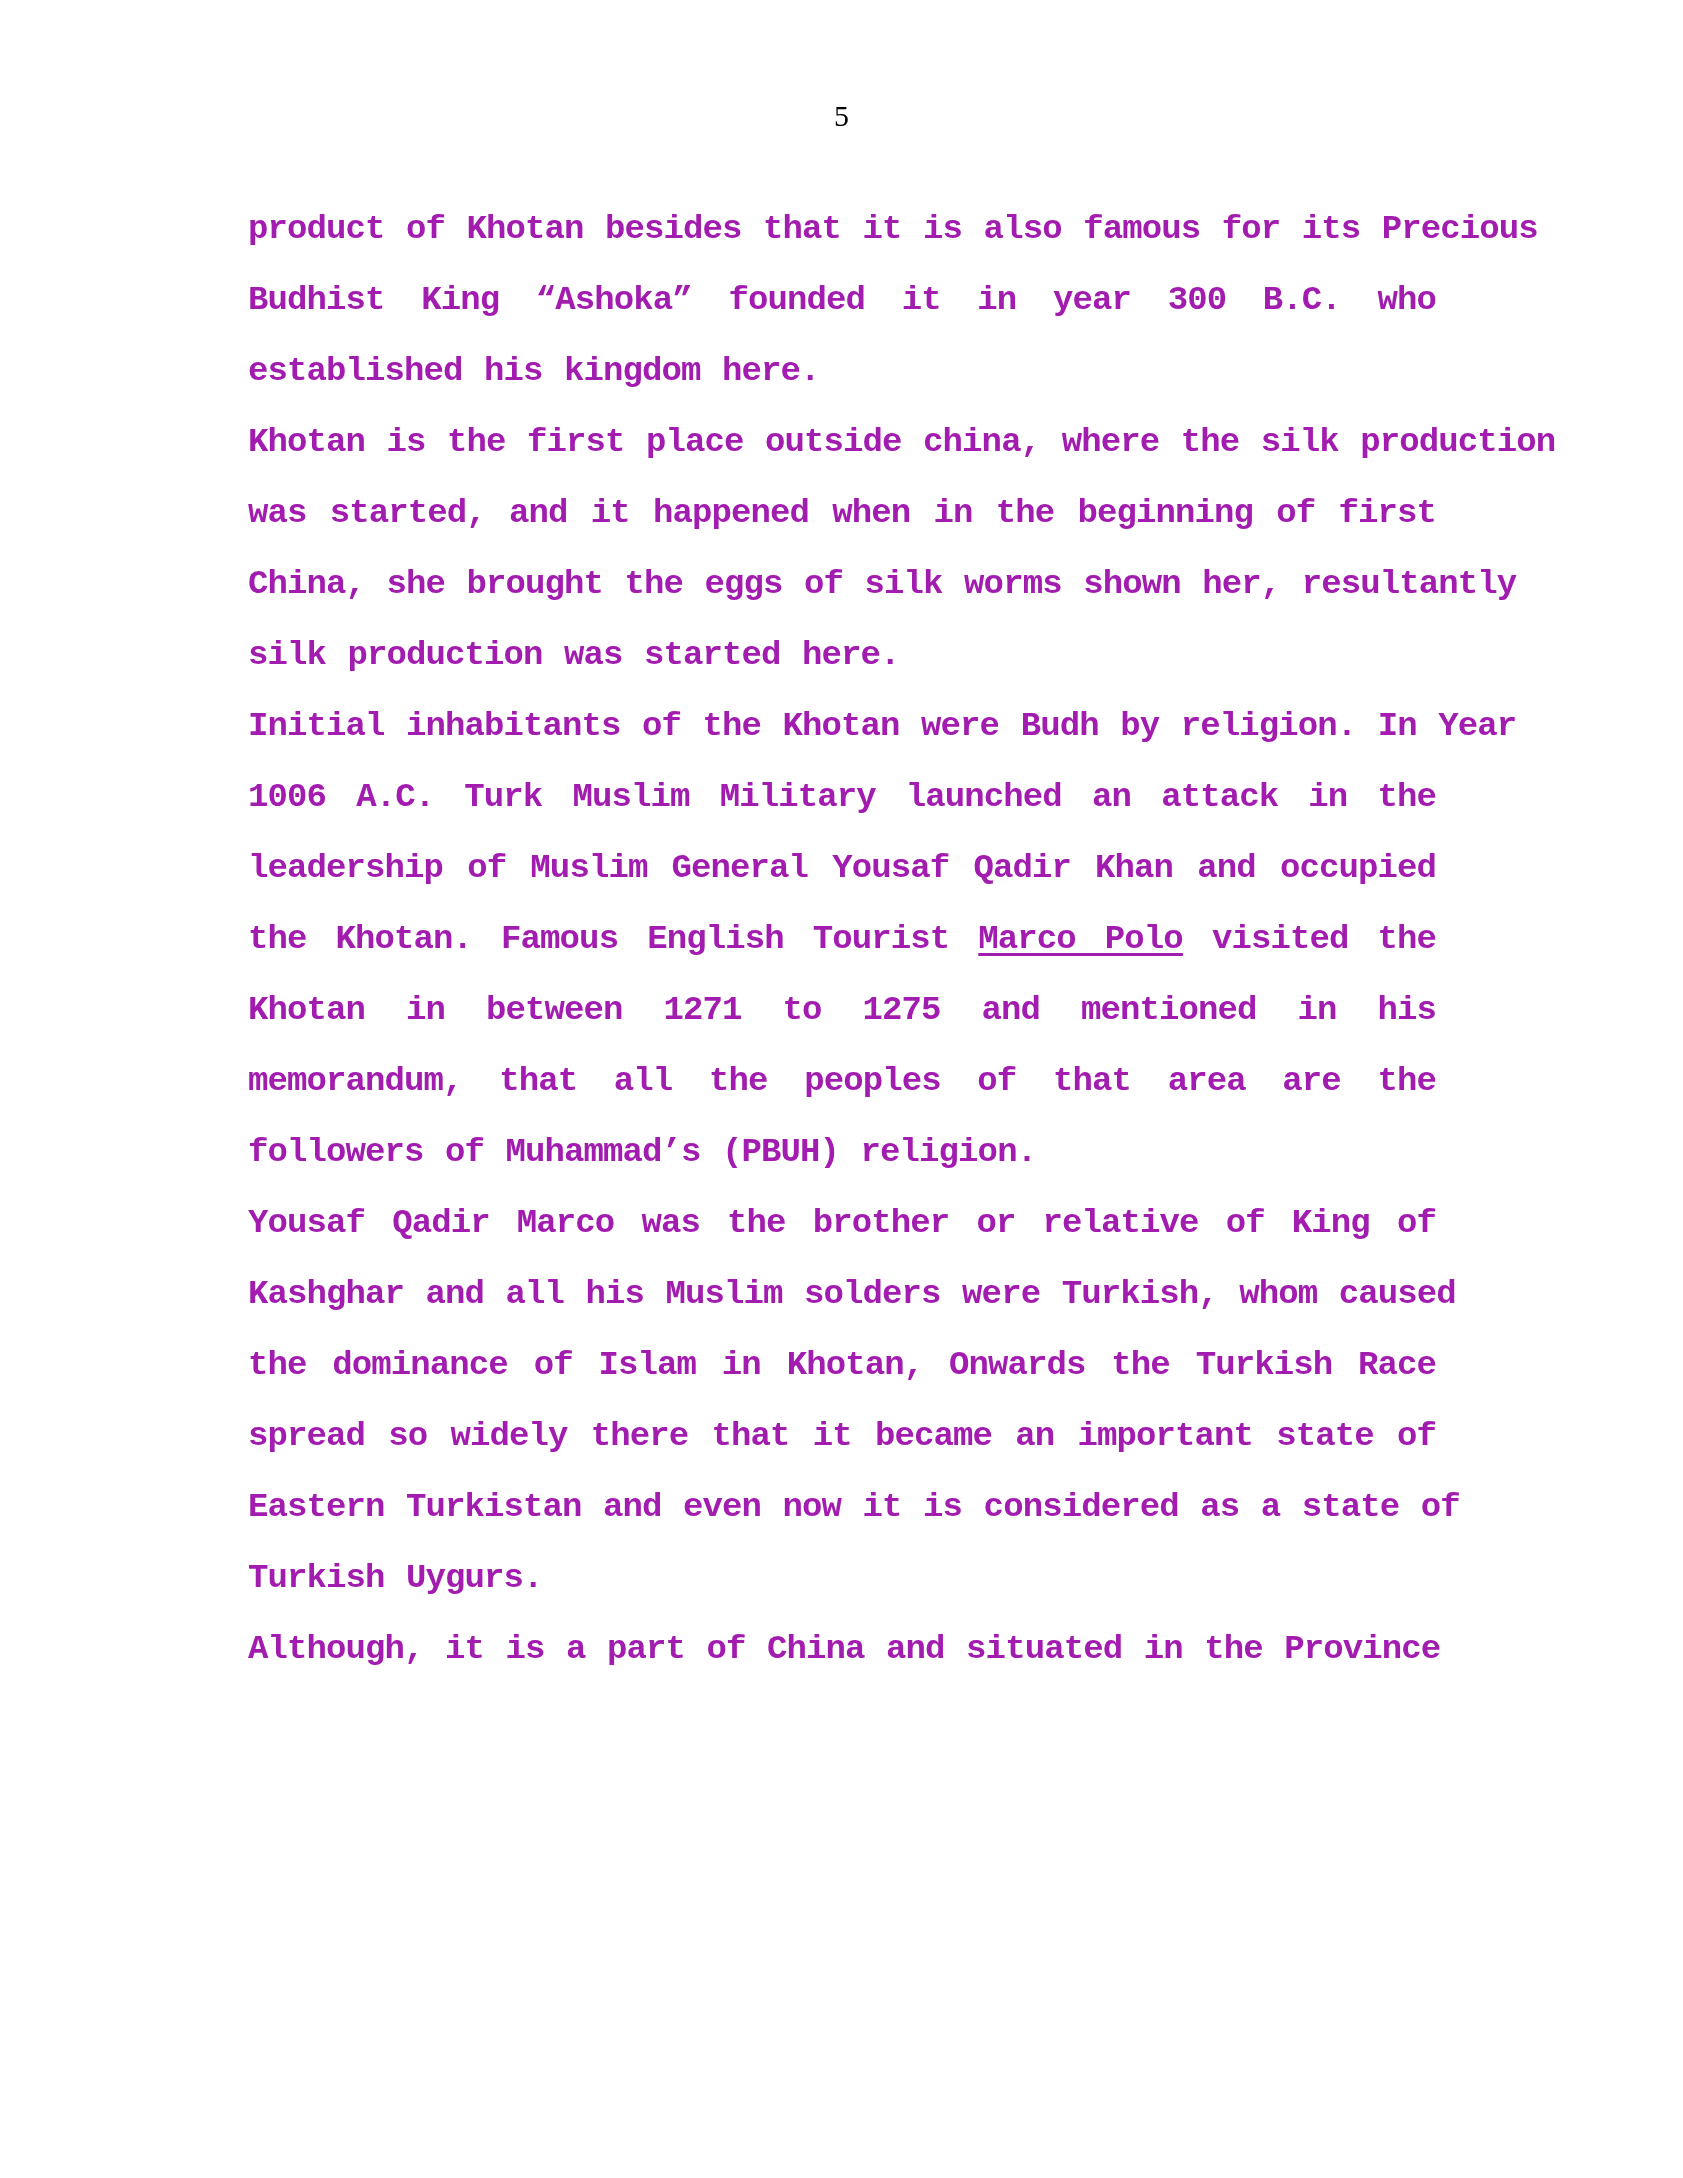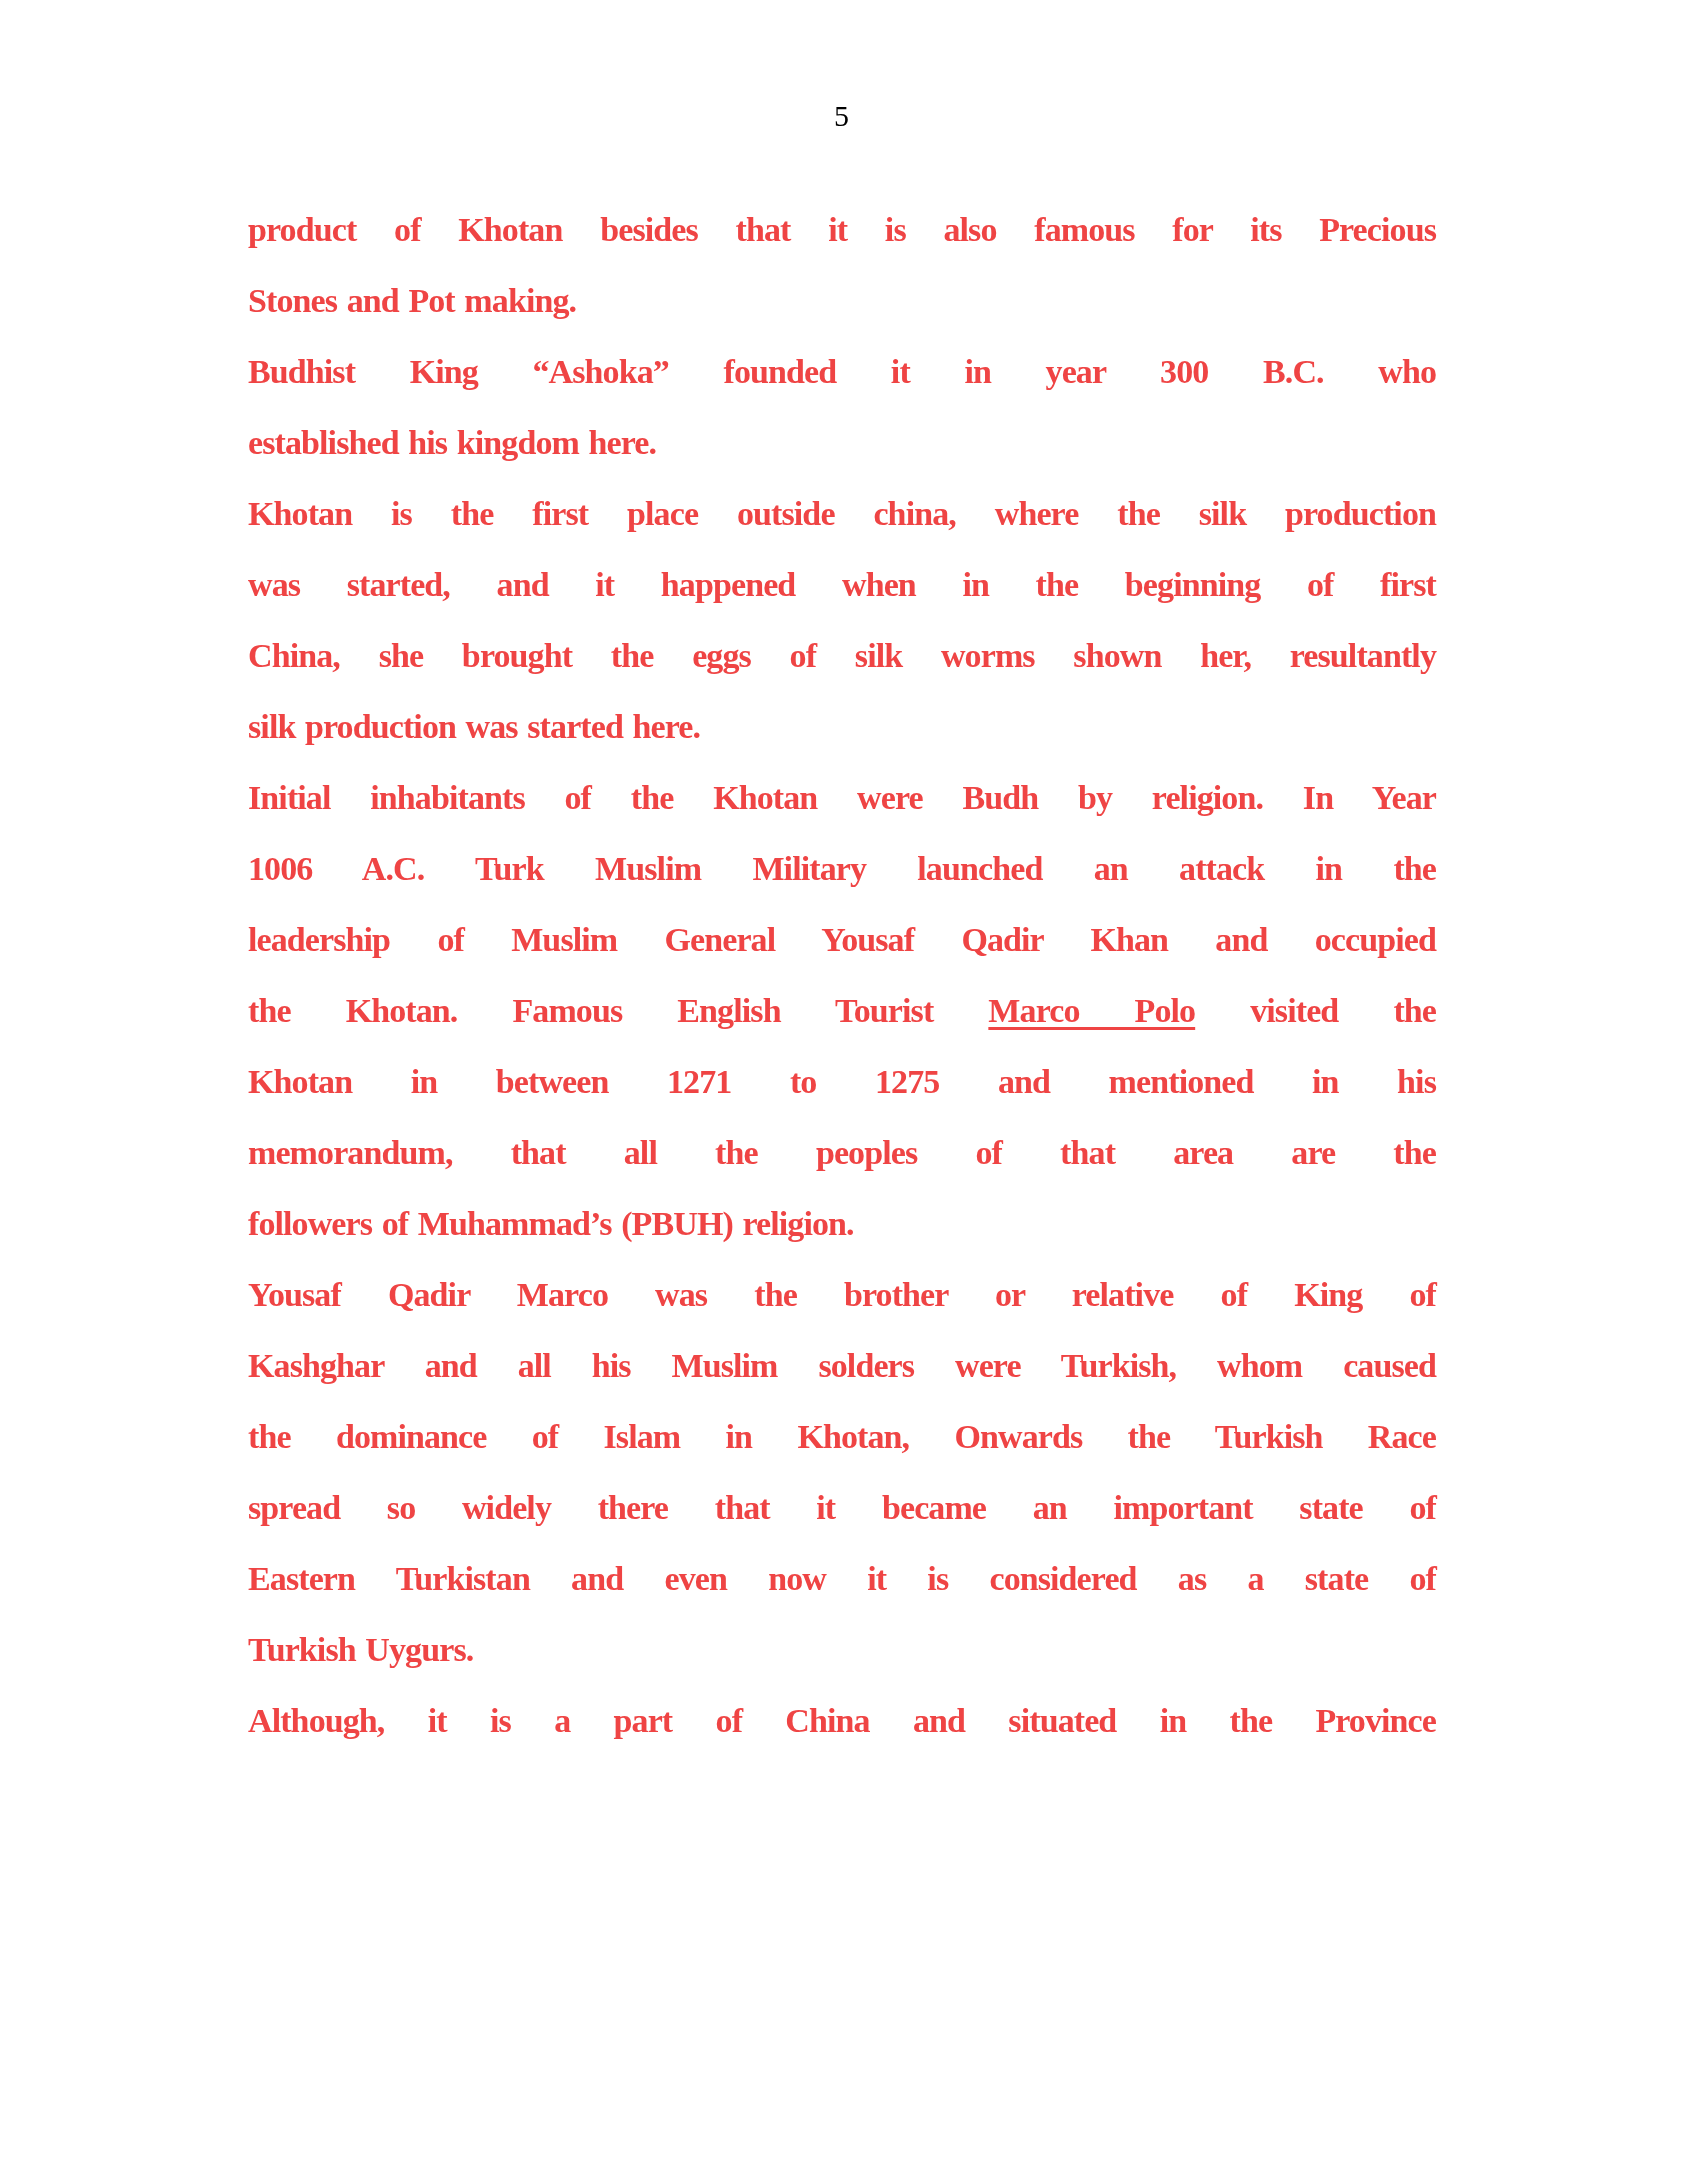--- a/index.html
+++ b/index.html
@@ -3,40 +3,39 @@
 <meta charset="utf-8">
 <style>
   html, body { margin: 0; padding: 0; background: #ffffff; }
   body { width: 1683px; height: 2178px; position: relative; overflow: hidden; }
   .page-number {
     position: absolute; top: 99px; left: 0; width: 1683px; text-align: center;
     font-family: "Liberation Serif", serif; font-size: 30px; color: #000;
   }
   .body-text {
     position: absolute; left: 248px; top: 194px; width: 1188px;
-    font-family: Liberation Serif, serif; font-size: 34px; font-weight: bold;
-    color: #ef4444; letter-spacing: -0.9px; word-spacing: 2px;
+    font-family: Liberation Mono, monospace; font-size: 34px; font-weight: bold;
+    color: #a21caf; letter-spacing: -0.9px; word-spacing: 2px;
   }
   .line {
     height: 71px; line-height: 71px; white-space: nowrap;
     text-align: justify; text-align-last: justify;
   }
   .line.last { text-align-last: left; }
   .u { text-decoration: underline; text-underline-offset: 5px; text-decoration-thickness: 3px; }
 </style>
 </head>
 <body>
 
 <div class="page-number">5</div>
 
 <div class="body-text">
 
   <div>
     <div class="line">product of Khotan besides that it is also famous for its Precious</div>
-    <div class="line last">Stones and Pot making.</div>
   </div>
 
   <div>
     <div class="line">Budhist King “Ashoka” founded it in year 300 B.C. who</div>
     <div class="line last">established his kingdom here.</div>
   </div>
 
   <div>
     <div class="line">Khotan is the first place outside china, where the silk production</div>
     <div class="line">was started, and it happened when in the beginning of first</div>

